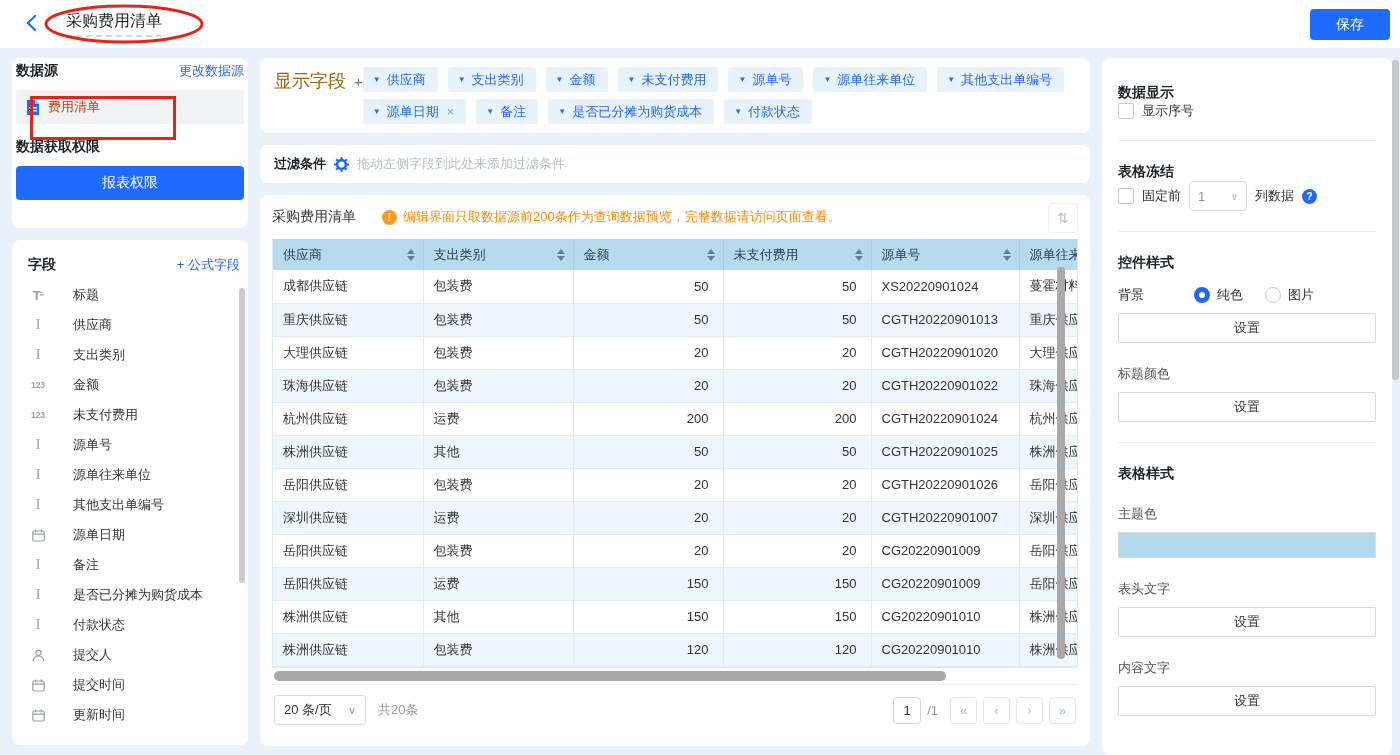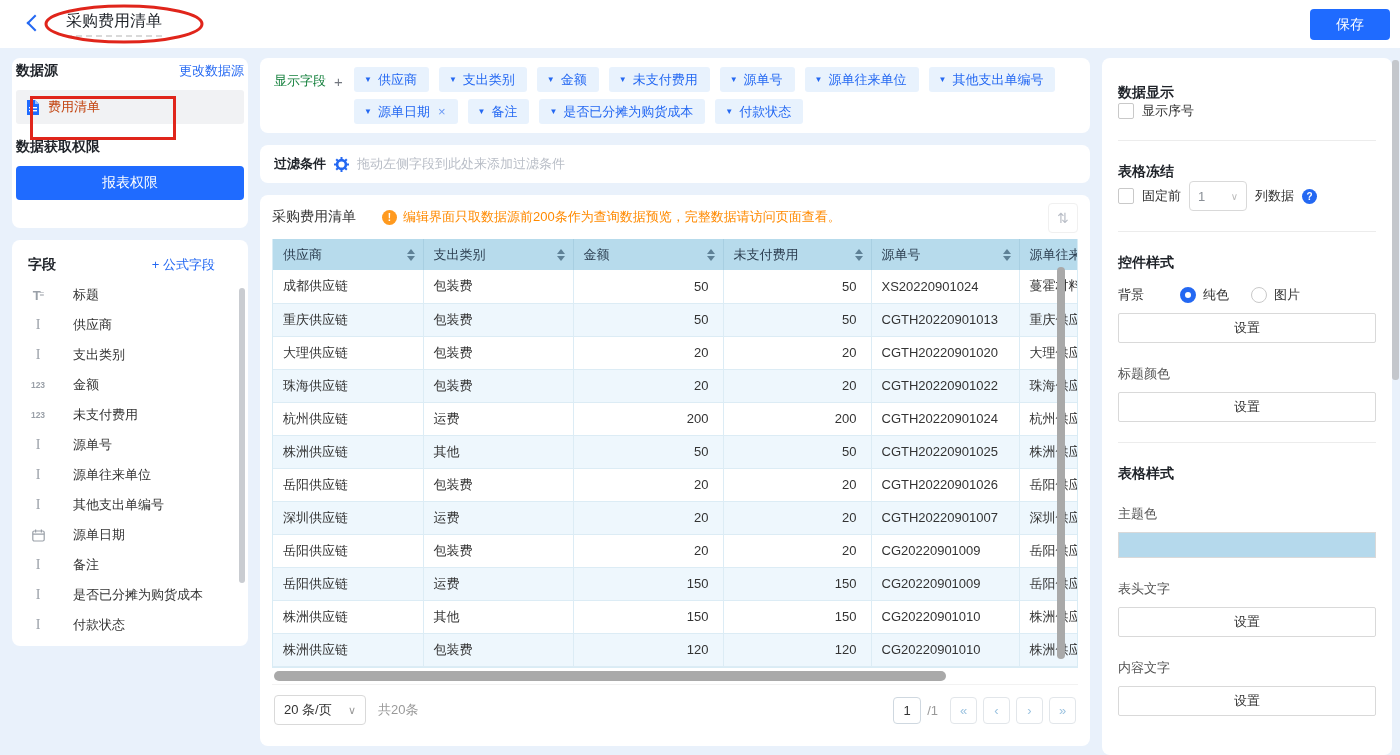--- a/index.html
+++ b/index.html
@@ -24,38 +24,38 @@
   
   .left-col { width:236px; flex:0 0 236px; display:flex; flex-direction:column; gap:12px; }
   .ds-card { padding:4px; height:170px; }
   .card-head { display:flex; justify-content:space-between; align-items:center; }
   .card-title { font-size:14px; font-weight:bold; color:#1f2329; }
   .blue-link { color:#2468f2; font-size:13px; text-decoration:none; cursor:pointer; }
   .ds-item { margin-top:10px; height:34px; background:#f1f2f4; border-radius:3px; display:flex; align-items:center; gap:8px; padding:0 10px; cursor:pointer; }
   .ds-item span.lbl { font-size:13px; color:#c2410c; }
   .perm-title { margin-top:14px; }
   .perm-btn { margin-top:10px; width:100%; height:34px; background:#1f6bff; color:#fff; border:none; border-radius:4px; font-size:14px; cursor:pointer; font-family:inherit; }
-  .fields-card { padding:16px 25px 10px 16px; height:406px; overflow:hidden; position:relative; }
+  .fields-card { padding:16px 0 10px 16px; height:505px; overflow:hidden; position:relative; }
   .fields-head { padding-right:8px; }
   .field-list { margin-top:6px; }
   .field-item { height:30px; display:flex; align-items:center; gap:9px; cursor:grab; }
   .field-item .flabel { color:#333; font-size:13px; white-space:nowrap;margin-left:16px; }
   .fi { width:20px; flex:0 0 20px; text-align:center; color:#9aa0a8; }
   .fi-text { font-family:"Liberation Serif","DejaVu Serif",serif; font-size:14px; }
   .fi-title { font-size:13px; font-weight:bold; letter-spacing:-1px; }
   .fi-title::after { content:"≡"; font-size:8px; vertical-align:3px; }
   .fi-num { font-size:8.5px; font-weight:bold; letter-spacing:0; }
   .fi svg { display:block; margin:0 auto; }
   .left-thumb { position:absolute; right:3px; top:48px; width:6px; height:295px; background:#c9ccd1; border-radius:3px; cursor:pointer; }
 
   
   .mid-col { width:830px; flex:0 0 830px; display:flex; flex-direction:column; gap:12px; }
   .chips-card { display:flex; padding:9px 14px; min-height:64px; }
   .chips-label-col { flex:0 0 80px; display:flex; align-items:center; gap:8px; height:24px; margin-top:2px; }
-  .chips-label { color:#15803d; font-size:13px; white-space:nowrap; }
+  .chips-label { color:#a16207; font-size:18px; white-space:nowrap; }
   .plus-btn { color:#73777f; font-size:15px; cursor:pointer; }
   .chips-wrap { flex:1; display:flex; flex-wrap:wrap; gap:7px 10px; }
   .chip { height:25px; background:#e8f2fd; border-radius:3px; color:#2468f2; display:inline-flex; align-items:center; gap:6px; padding:0 12px 0 10px; font-size:13px; cursor:pointer; white-space:nowrap; }
   .chip-caret { font-size:8px; }
   .chip-close { font-size:13px; margin-left:2px; cursor:pointer; color:#6d9bf5; }
 
   .filter-card { height:38px; display:flex; align-items:center; padding:0 14px; gap:8px; }
   .filter-label { font-weight:bold; color:#1f2329; font-size:13px; }
   .filter-placeholder { color:#b9bec7; font-size:13px; }
 
@@ -101,21 +101,21 @@
   .opt-row { display:flex; align-items:center; gap:8px; margin-top:0; }
   .checkbox { width:16px; height:16px; border:1px solid #c9c9c9; border-radius:2px; background:#fff; flex:0 0 16px; cursor:pointer; }
   .opt-label { color:#333; }
   .num-input { width:64px; height:36px; border:1px solid #d9d9d9; border-radius:4px; background:#fff; cursor:text; }
   .mini-select { width:58px; height:30px; border:1px solid #d9d9d9; border-radius:4px; background:#fff; display:flex; align-items:center; justify-content:space-between; padding:0 8px; cursor:pointer; }
   .mini-select .val { color:#8a8f96; }
   .mini-select .caret { color:#bbb; font-size:10px; }
   .help-icon { width:15px; height:15px; border-radius:50%; background:#2468f2; color:#fff; font-size:10px; font-weight:bold; display:flex; align-items:center; justify-content:center; cursor:pointer; }
   .divider { height:1px; background:#ececec; margin:20px 0 22px 0; }
   .inline-row { display:flex; align-items:center; margin-top:14px; gap:8px; }
-  .radio-group { display:flex; align-items:flex-start; gap:22px; margin-left:28px; }
+  .radio-group { display:flex; align-items:flex-start; gap:22px; margin-left:42px; }
   .radio-item { display:flex; align-items:center; gap:7px; cursor:pointer; }
   .radio { width:16px; height:16px; border-radius:50%; border:1px solid #c9c9c9; background:#fff; }
   .radio.checked { border:5px solid #2468f2; }
   .set-btn { width:100%; height:30px; border:1px solid #d9d9d9; border-radius:2px; background:#fff; font-size:13px; color:#333; cursor:pointer; margin-top:9px; font-family:inherit; }
   .sub-label { color:#555; margin-top:22px; }
   .swatch { width:100%; height:26px; border:1px solid #d9d9d9; margin-top:9px; cursor:pointer; }
 
   
   .red-rect { position:absolute; left:30px; top:96px; width:146px; height:44px; border:3px solid #e0251b; pointer-events:none; z-index:5; }
   .page-scrollbar { position:absolute; right:0; top:48px; width:8px; height:707px; }

